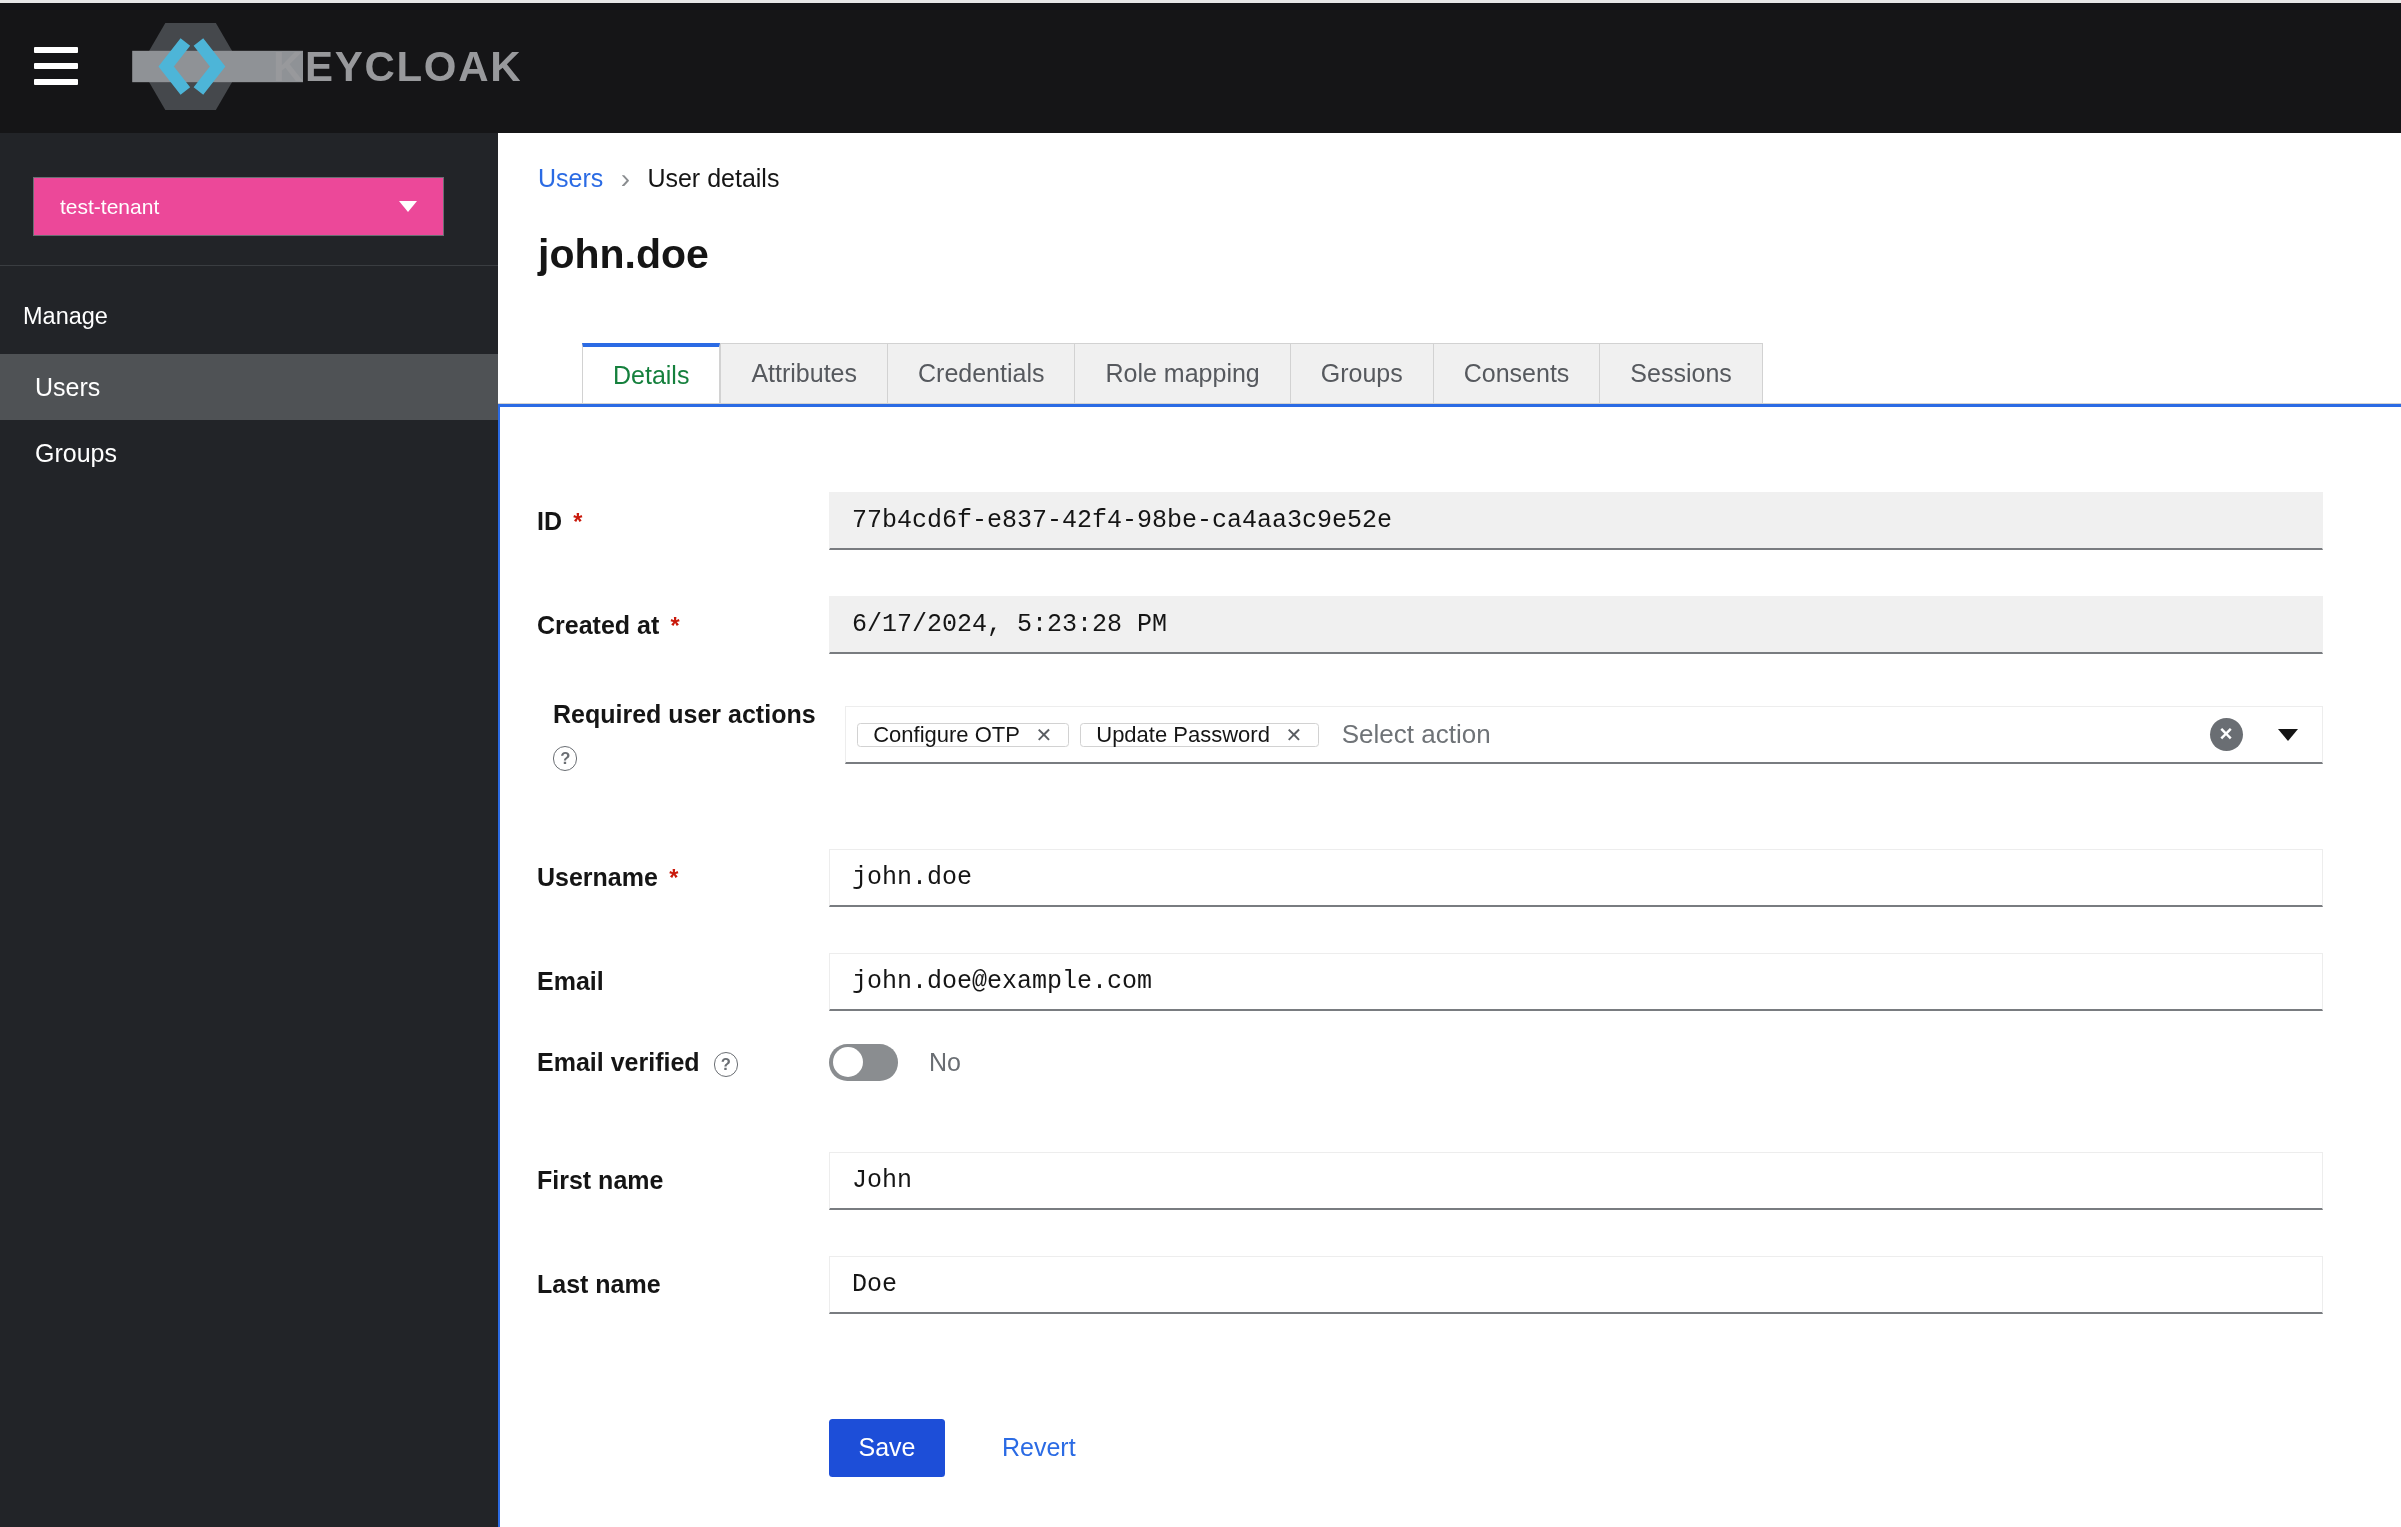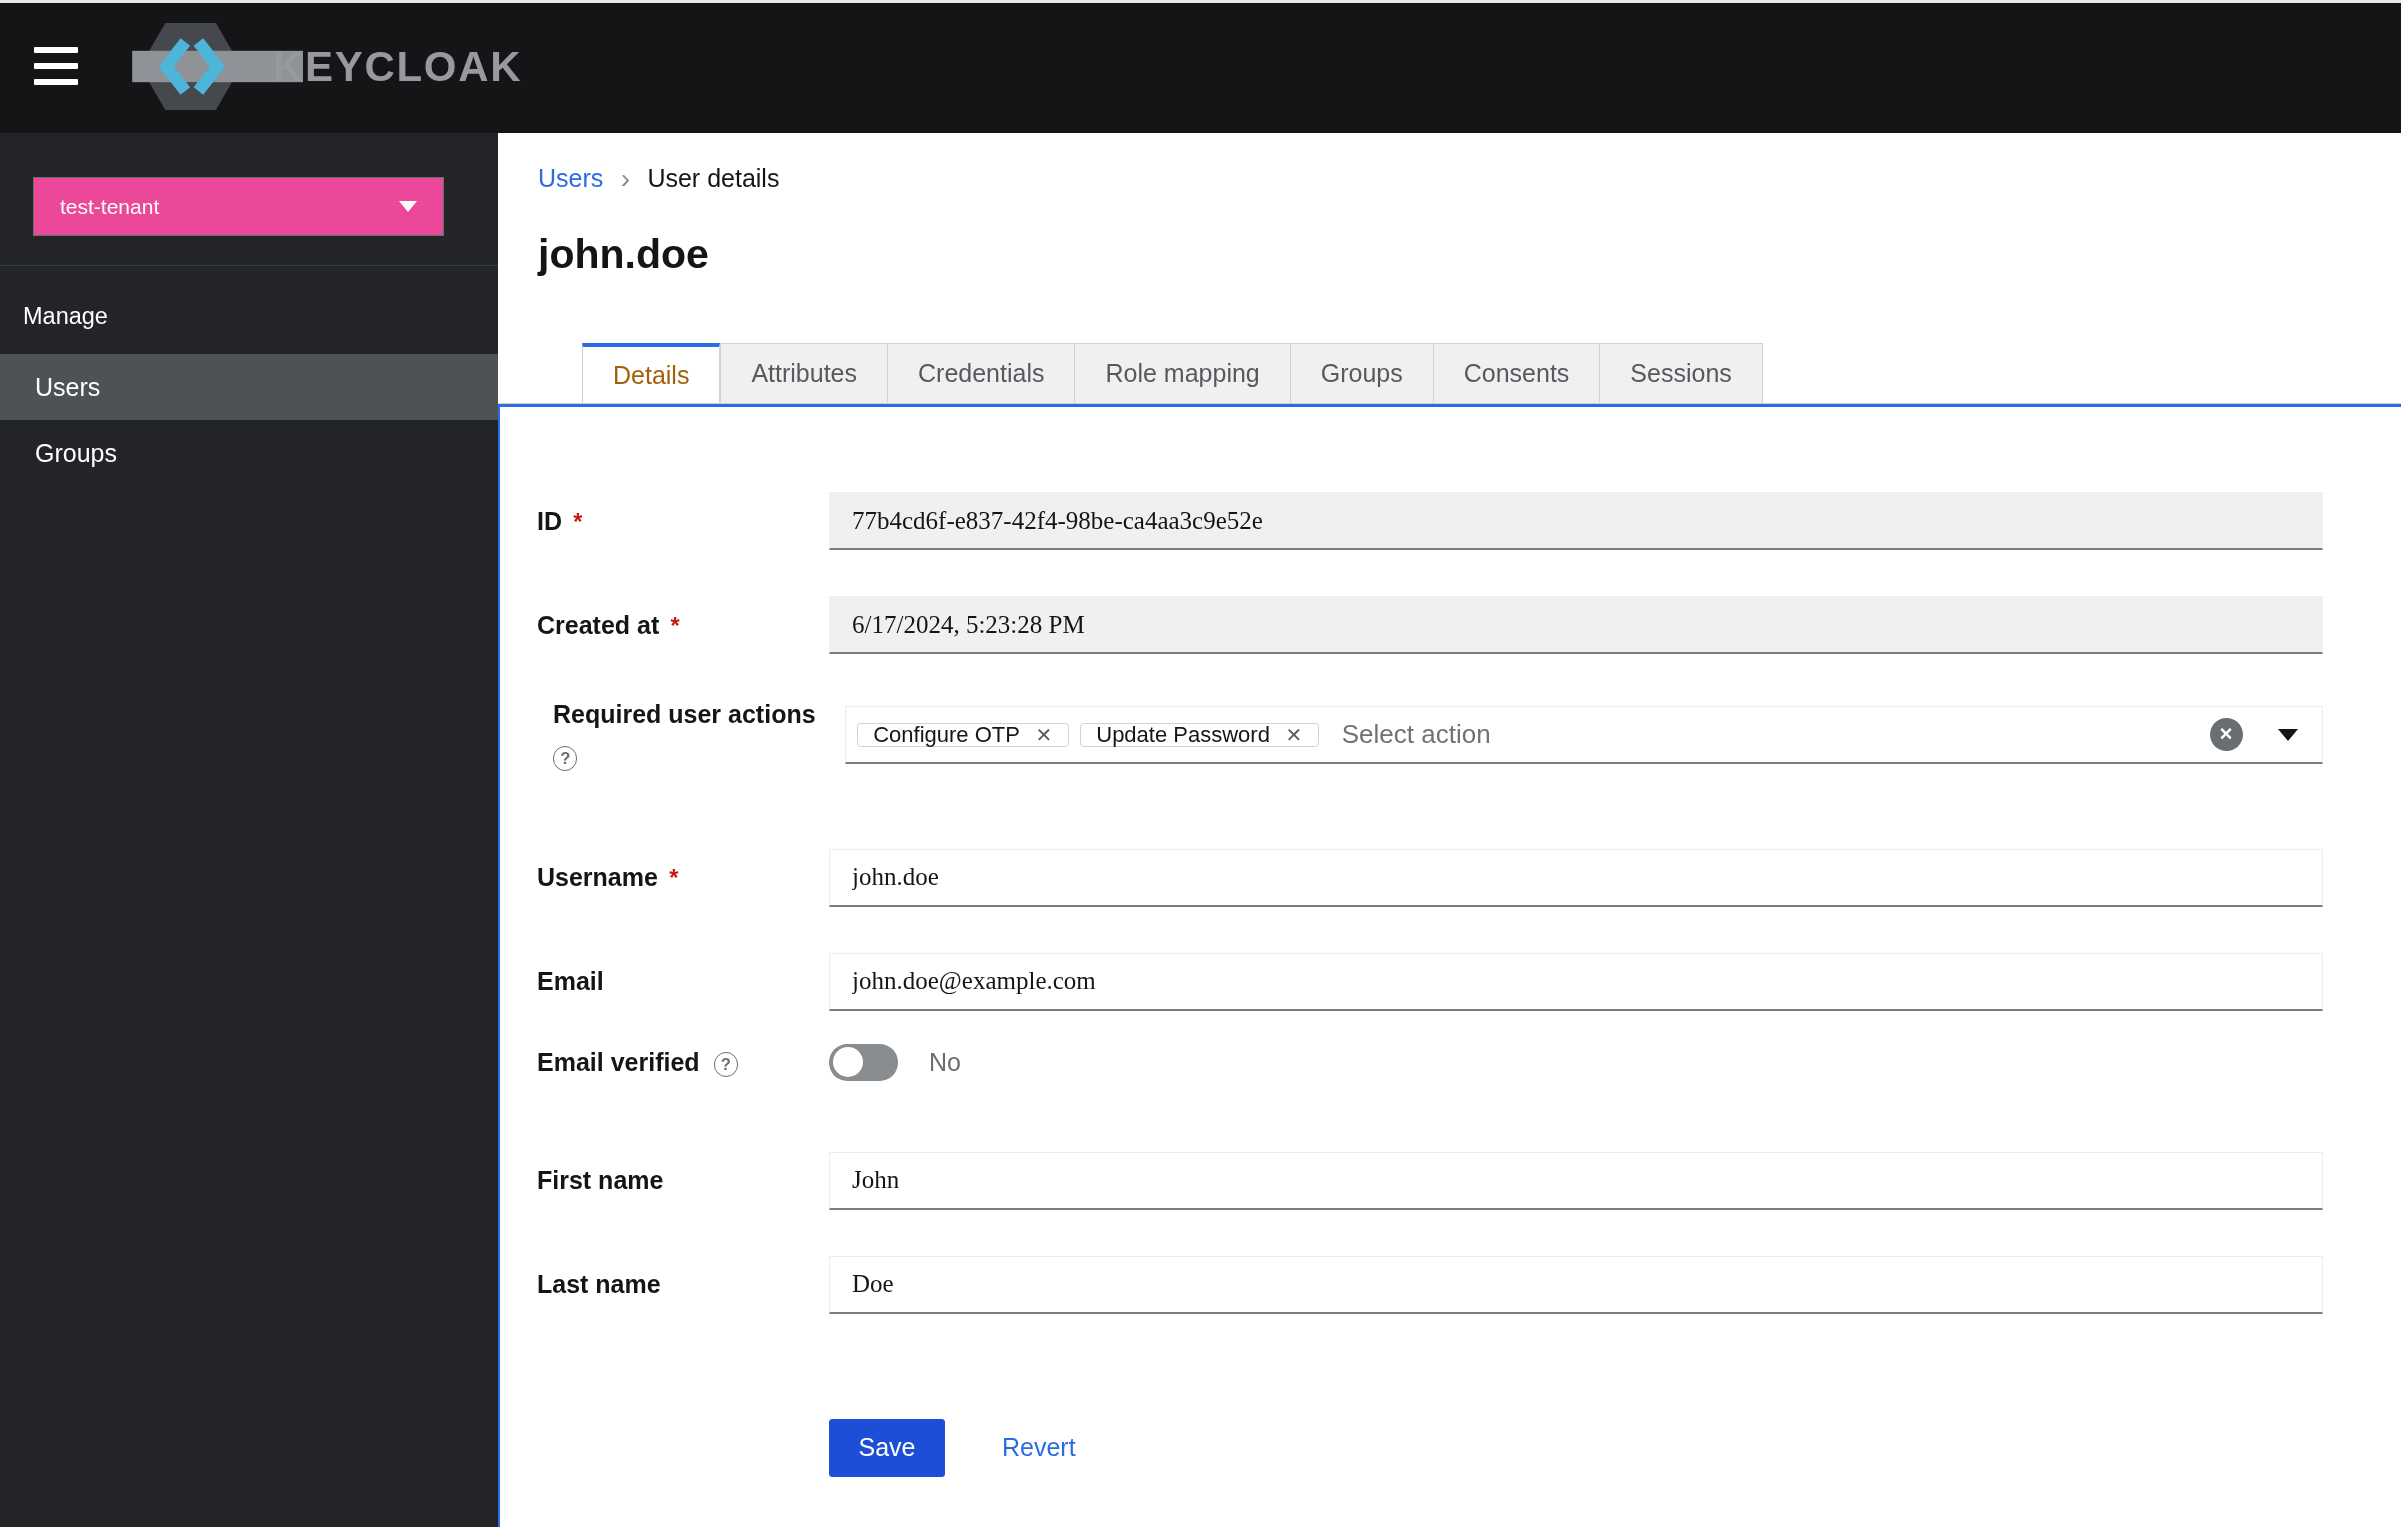--- a/index.html
+++ b/index.html
@@ -49,39 +49,39 @@
   .page-title { margin-top:38px; font-size:41px; line-height:45px; font-weight:700;
                 color:#151515; }
 
   
   .tabstrip { margin-top:66px; height:61px; display:flex; padding-left:84px;
               border-bottom:0.9px solid #d2d2d2; }
   .tab { display:flex; align-items:center; padding:0 30px; font-size:25px;
          background:#f0f0f0; color:#56595e; border-top:0.9px solid #d2d2d2;
          border-left:0.9px solid #d2d2d2; cursor:pointer; }
   .tab:last-child { border-right:0.9px solid #d2d2d2; }
-  .tab.active { background:#fff; color:#a16207; border-top:4.4px solid #2b6be4;
+  .tab.active { background:#fff; color:#15803d; border-top:4.4px solid #2b6be4;
                 border-right:0.9px solid #d2d2d2; }
 
   
   .content { flex:1; border-top:3.5px solid #2b6be4; border-left:2.6px solid #2b6be4;
              padding:85px 78px 0 37px; }
   .frow { display:flex; align-items:center; margin-bottom:46px; }
   .flabel { width:292px; flex:none; font-size:25px; font-weight:700; color:#151515;
             display:flex; align-items:flex-end; }
   .flabel .req { color:#c9190b; margin-left:11.3px; font-size:23.5px; }
   .flabel-col { flex-direction:column; align-items:flex-start;margin-left:16px; }
   .flabel-col .help-icon { margin-top:17.4px; }
   .finput { flex:1; min-width:0; }
   .help-icon { width:24.4px; height:24.4px; border:1.7px solid #6a6e73; border-radius:50%;
                color:#6a6e73; font-size:16.6px; font-weight:700; display:flex;
                align-items:center; justify-content:center; cursor:pointer; }
   .help-inline { margin-left:14px; }
 
-  input.text { width:100%; height:58px; font-family:Liberation Serif, serif;
+  input.text { width:100%; height:58px; font-family:Liberation Mono, monospace;
                font-size:25px; color:#151515; background:#fff;
                border:0.9px solid #ededed; border-bottom:2.6px solid #797c80;
                padding:0 22px; }
   input.text.is-disabled { background:#f0f0f0; border-color:#f0f0f0;
                border-bottom:2.6px solid #797c80; }
 
   .multiselect { height:58px; background:#fff; border:0.9px solid #ededed;
                  border-bottom:2.6px solid #797c80; display:flex; align-items:center;
                  padding:0 24.4px 0 10.5px; cursor:text; }
   .chip { display:flex; align-items:center; height:24px; border:0.9px solid #d2d2d2;

